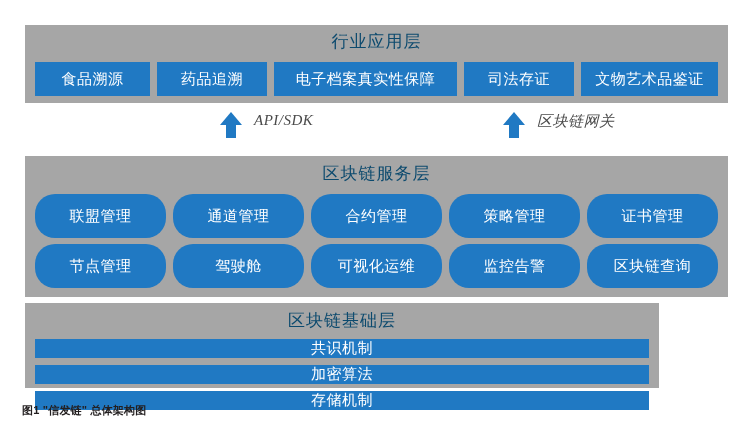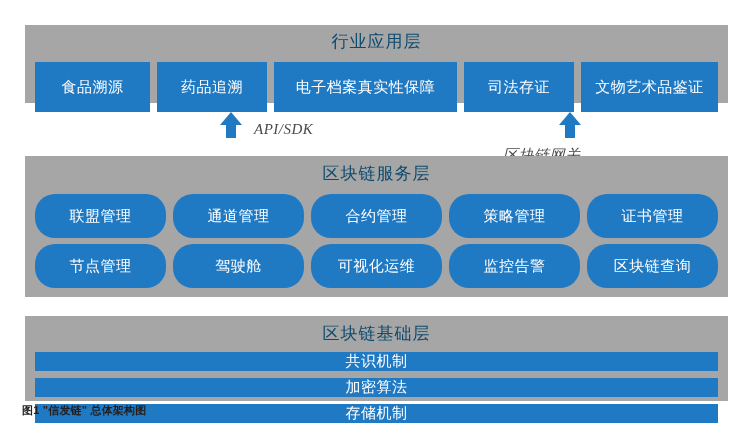--- a/index.html
+++ b/index.html
@@ -61,45 +61,45 @@
   
   #app-layer {
     left: 25px;
     top: 25px;
     width: 703px;
     height: 78px;
   }
   #app-layer .layer-title { margin-top: 8px; }
   #app-layer .box-row {
     top: 37px;
-    height: 50px;
+    height: 34px;
   }
   #app-layer .node-box:nth-child(1) { flex: 0 0 115px; }
   #app-layer .node-box:nth-child(2) { flex: 0 0 110px; font-family: Liberation Mono, monospace; }
   #app-layer .node-box:nth-child(3) { flex: 0 0 183px; }
   #app-layer .node-box:nth-child(4) { flex: 0 0 110px; }
   #app-layer .node-box:nth-child(5) { flex: 1 1 auto; }
 
   
   #connector-band {
     position: absolute;
     left: 25px;
     top: 108px;
     width: 703px;
     height: 40px;
   }
   .connector {
     position: absolute;
     display: flex;
-    align-items: flex-end;
+    align-items: flex-start;
     gap: 12px;
     top: 4px;
   }
   .connector.c1 { left: 195px; }
-  .connector.c2 { left: 478px; flex-direction: column; }
+  .connector.c2 { left: 478px; }
   .arrow-up {
     width: 22px;
     height: 26px;
     position: relative;
     flex: 0 0 22px;
   }
   .arrow-up::before {
     content: "";
     position: absolute;
     left: 0; top: 0;
@@ -132,22 +132,22 @@
     height: 141px;
   }
   #service-layer .layer-title { margin-top: 9px; }
   #service-layer .box-row.row-1 { top: 38px; height: 44px; }
   #service-layer .box-row.row-2 { top: 88px; height: 44px; }
   #service-layer .node-box { flex: 1 1 0; border-radius: 20px; }
 
   
   #base-layer {
     left: 25px;
-    top: 316px;
-    width: 703px;
+    top: 303px;
+    width: 634px;
     height: 85px;
   }
   #base-layer .layer-title { margin-top: 9px; }
   #base-layer .box-row {
     top: 36px;
     height: 42px;
     flex-direction: column;
   }
   #base-layer .node-box { flex: 1 1 0; }
 

